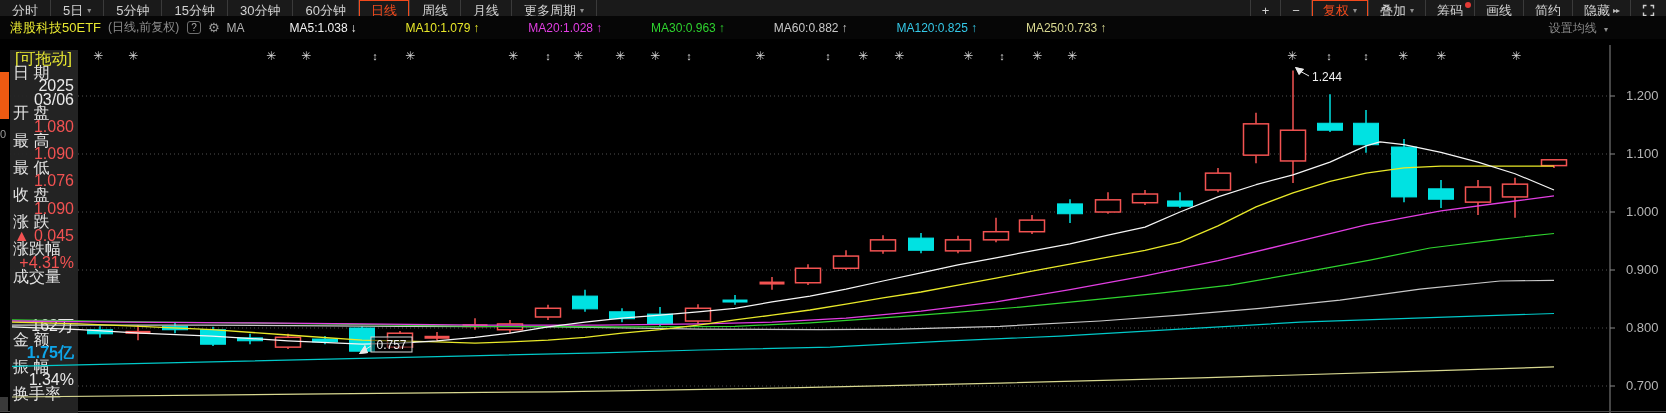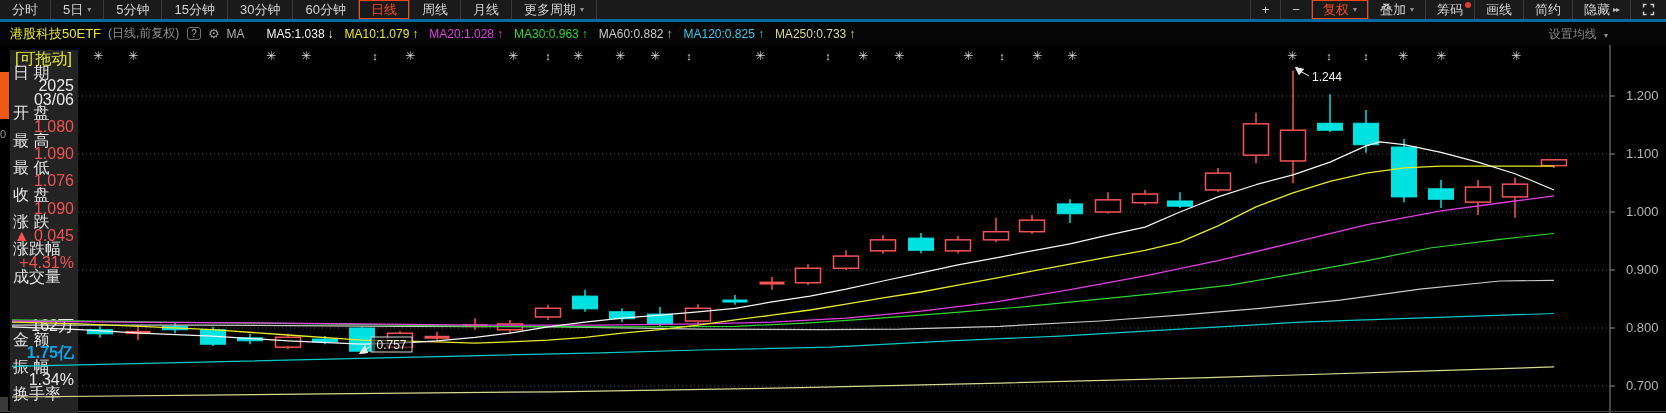--- a/index.html
+++ b/index.html
@@ -1,41 +1,41 @@
 <!DOCTYPE html>
 <html><head>
 <meta charset="utf-8">
 <style>
   html,body{margin:0;padding:0;background:#000;}
   #app{position:relative;width:1666px;height:413px;background:#000;overflow:hidden;
        font-family:"Liberation Sans","DejaVu Sans",sans-serif;-webkit-font-smoothing:antialiased;}
   
   .toolbar{position:absolute;top:0;left:0;width:100%;height:22px;background:#1a1a1a;
-           display:flex;align-items:stretch;border-bottom:3px solid #0369a1;box-sizing:border-box;}
+           display:flex;align-items:stretch;border-bottom:1px solid #0369a1;box-sizing:border-box;}
   .tabs{display:flex;}
   .tab{display:flex;align-items:center;padding:0 12px;color:#d2d2d2;font-size:13px;
        border-right:1px solid #3a3a3a;cursor:default;white-space:nowrap;box-sizing:border-box;}
   .tab.selected{color:#f34a1c;box-shadow:inset 0 0 0 1px #f34a1c;}
   .caret{margin-left:4px;font-size:8px;color:#8f8f8f;}
   .rbtns{margin-left:auto;display:flex;}
   .tbtn{display:flex;align-items:center;padding:0 11px;color:#d2d2d2;font-size:13px;
         border-left:1px solid #3a3a3a;cursor:default;position:relative;white-space:nowrap;}
   .tbtn.active{color:#f34a1c;box-shadow:inset 0 0 0 1px #f34a1c;}
   .tbtn .dot{position:absolute;top:2px;right:3px;width:6px;height:6px;border-radius:50%;background:#e33a35;}
   .tbtn .arr2{font-size:8px;letter-spacing:-1px;margin-left:3px;color:#bdbdbd;}
   
-  .infobar{position:absolute;top:22px;left:0;width:100%;height:23px;background:#060606;
+  .infobar{position:absolute;top:16px;left:0;width:100%;height:23px;background:#060606;
            display:flex;align-items:center;font-size:12px;color:#9a9a9a;}
   .symbol{color:#e8e831;font-size:13px;margin:0 7px 0 10px;white-space:nowrap;}
   .mode{color:#8f8f8f;margin-right:8px;}
   .help{border:1px solid #6f6f6f;border-radius:3px;font-size:10px;line-height:11px;padding:0 3px;
         color:#a8a8a8;margin-right:7px;}
   .gear{color:#9a9a9a;font-size:13px;margin-right:7px;}
-  .ind{color:#b0b0b0;margin-right:22px;}
-  .ma-item{margin-right:11px;white-space:nowrap;}
+  .ind{color:#b0b0b0;margin-right:7px;}
+  .ma-item{margin-right:11px;white-space:nowrap;margin-left:38px;}
   .ma-item .uarr{margin-left:3px;}
   .settings{position:absolute;right:58px;top:4px;color:#8a8a8a;font-size:12px;}
   
   .chart{position:absolute;top:45px;left:0;width:1666px;height:368px;background:#000;}
   .chart svg{position:absolute;top:0;left:0;}
   #gridsvg{z-index:1;}
   .panel{position:absolute;left:10px;top:5px;width:68px;background:rgba(38,38,38,0.93);
          z-index:2;font-size:16px;line-height:13.6px;padding:2px 4px 5px 3px;box-sizing:border-box;}
   .phead{color:#e8e831;text-align:center;white-space:nowrap;}
   .plabel{color:#e2e2e2;white-space:nowrap;}

